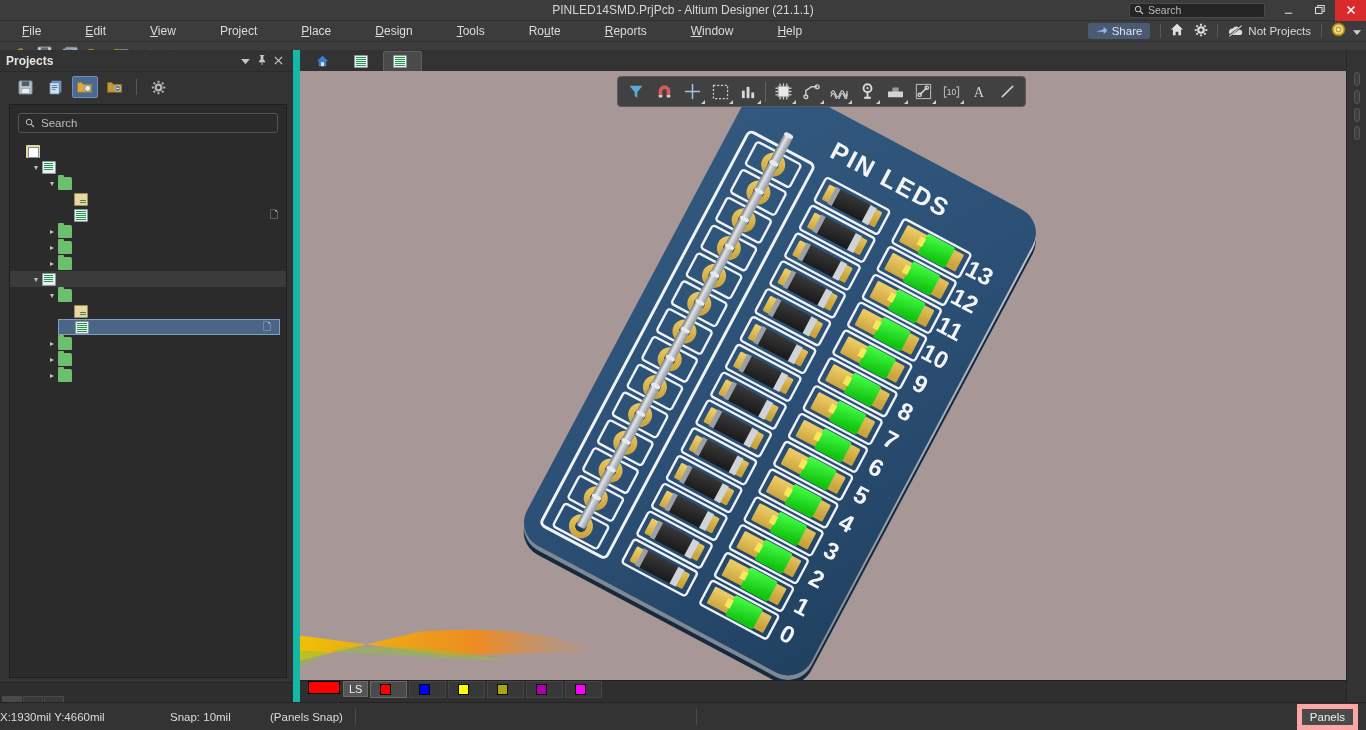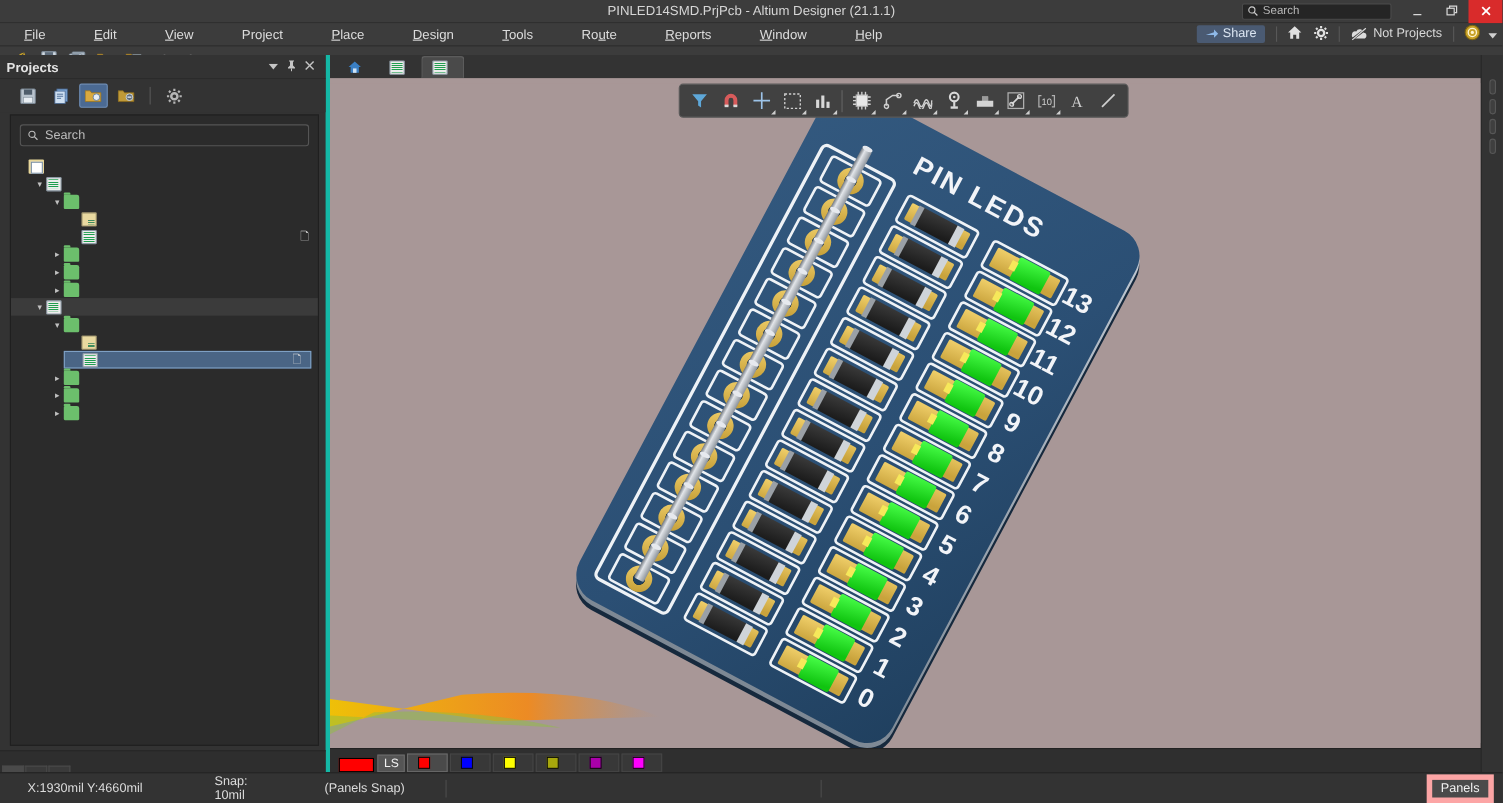--- a/index.html
+++ b/index.html
@@ -82,21 +82,21 @@
     position: absolute; top: 50px; left: 0;
     width: 1366px; height: 652px;
     display: flex;
   }
 
   
   #leftpanel {
     width: 300px; height: 100%;
     background: #333333;
     display: flex; flex-direction: column;
-    border-right: 4px solid #14b8a6;
+    border-right: 7px solid #14b8a6;
   }
   #panel-header {
     height: 22px; display:flex; align-items:center;
     background: #333333;
     padding: 0 6px;
     border-bottom: 1px solid #2b2b2b;
   }
   #panel-title { font-size: 12px; font-weight: bold; color: #e4e4e4; }
   .ph-btns { margin-left:auto; display:flex; align-items:center; gap:7px; padding-right:4px;}
   .ph-btn { font-size: 11px; color: #c6c6c6; }
@@ -203,21 +203,21 @@
     padding: 0 4px;
   }
   .pbi { width:28px;height:26px;display:flex;align-items:center;justify-content:center;position:relative;}
   .pbi .drop { position:absolute;right:1px;bottom:1px;width:0;height:0;
      border-left:4px solid transparent;border-bottom:4px solid #cfcfcf;}
   .pbsep { width:1px;height:20px;background:#646464;margin:0 3px;}
 
   
   #layerbar {
     height: 22px; background:#2f2f2f;
-    display:flex; align-items:flex-end; gap:0px;
+    display:flex; align-items:flex-start; gap:0px;
     padding-left: 8px;
     border-top:1px solid #222;
   }
   .swatch-big { width:32px;height:13px;background:#ff0000;border:1px solid #000;}
   .ls-chip { background:#555;color:#f0f0f0;font-size:11px;padding:1px 5px;margin-left:3px;border:1px solid #6a6a6a;}
   .layer-tab {
     display:flex;align-items:center;gap:6px;
     font-size:11.5px;color:#e2e2e2;
     padding: 2px 9px; margin-left:2px;
     border:1px solid #454545;
@@ -244,21 +244,21 @@
 
   
   #statusbar {
     position:absolute; left:0; bottom:0;
     width: 1366px; height: 28px;
     background: #333333;
     display:flex; align-items:center;
     border-top:1px solid #242424;
     font-size: 11.5px; color:#dcdcdc;
   }
-  #statusbar .sb-seg { padding: 0 25px; }
+  #statusbar .sb-seg { padding: 0 0; }
   #sb-coords { width: 170px; }
   #sb-grid { width: 100px; }
   .sb-div { width:1px;height:16px;background:#4c4c4c;}
   #panels-btn {
     margin-left:auto; margin-right:8px;
     background:#4a4a4a; border:5px solid #fca5a5;
     padding: 2px 8px; font-size:11.5px; color:#f0f0f0;
   }
 </style>
 </head>

